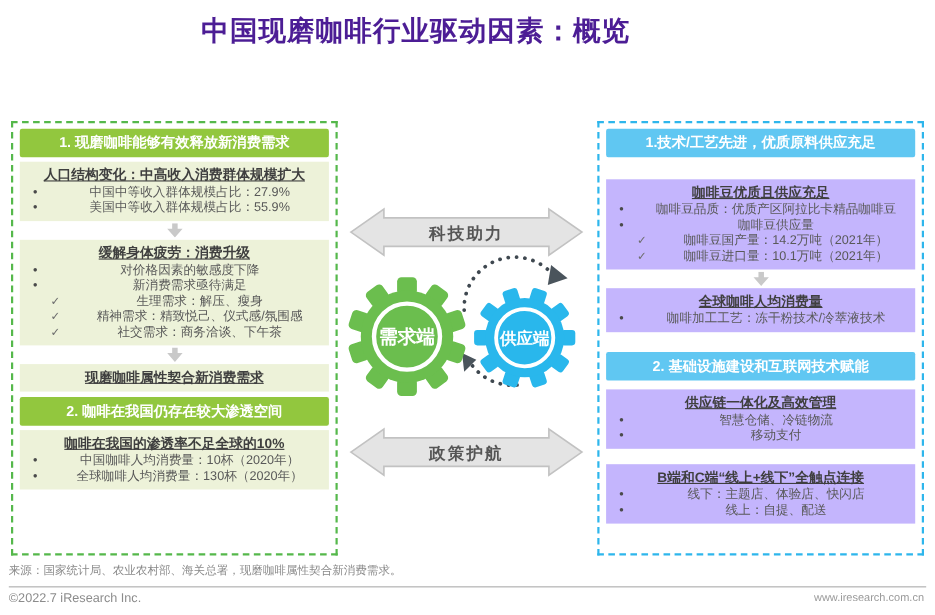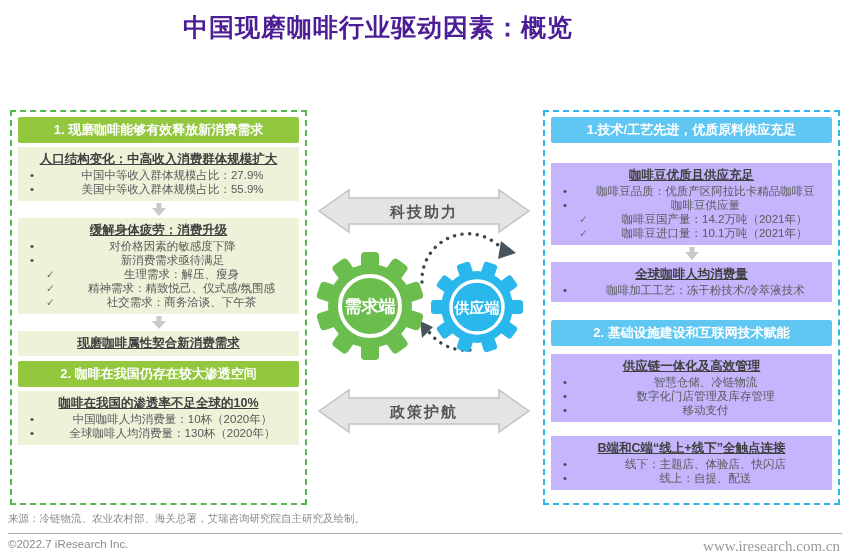--- a/index.html
+++ b/index.html
@@ -33,21 +33,21 @@
 
   .mb2{margin-bottom:2px}.mb4{margin-bottom:4px}.mb5{margin-bottom:5px}
   .mb8{margin-bottom:8px}.mb14{margin-bottom:14px}.mb18{margin-bottom:18px}.mb20{margin-bottom:20px}
   .arrow-row{text-align:center;line-height:0;}
 
   .center-svg{position:absolute;left:307px;top:110px;}
 
   .src{position:absolute;left:8px;top:512px;font-size:10.5px;color:#8a8a8a;}
   .footline{position:absolute;left:8px;right:8px;top:533px;border-top:1px solid #ababab;}
   .copyright{position:absolute;left:8px;top:538px;font-size:11.5px;color:#8c8c8c;}
-  .website{position:absolute;right:10px;top:538px;font-size:15px;color:#9a9a9a;font-family:Liberation Serif, serif;}
+  .website{position:absolute;right:10px;top:538px;font-size:10px;color:#9a9a9a;}
 </style>
 </head>
 <body>
 
 <div class="canvas">
 
   <div class="main-title">中国现磨咖啡行业驱动因素：概览</div>
 
   <div class="panel left">
     <div class="hdr g mb4">1. 现磨咖啡能够有效释放新消费需求</div>
@@ -179,32 +179,31 @@
         <li class="bl">咖啡加工工艺：冻干粉技术/冷萃液技术</li>
       </ul>
     </div>
 
     <div class="hdr b mb8">2. 基础设施建设和互联网技术赋能</div>
 
     <div class="box b mb14">
       <div class="box-title">供应链一体化及高效管理</div>
       <ul>
         <li class="bl">智慧仓储、冷链物流</li>
-        <li class="bl">数字化门店管理及库存管理</li>
         <li class="bl">移动支付</li>
       </ul>
     </div>
 
     <div class="box b">
       <div class="box-title">B端和C端“线上+线下”全触点连接</div>
       <ul>
         <li class="bl">线下：主题店、体验店、快闪店</li>
         <li class="bl">线上：自提、配送</li>
       </ul>
     </div>
   </div>
 
-  <div class="src">来源：冷链物流、农业农村部、海关总署，艾瑞咨询研究院自主研究及绘制。</div>
+  <div class="src">来源：国家统计局、农业农村部、海关总署，现磨咖啡属性契合新消费需求。</div>
   <div class="footline"></div>
   <div class="copyright">©2022.7 iResearch Inc.</div>
   <div class="website">www.iresearch.com.cn</div>
 
 </div>
 
 </body></html>

